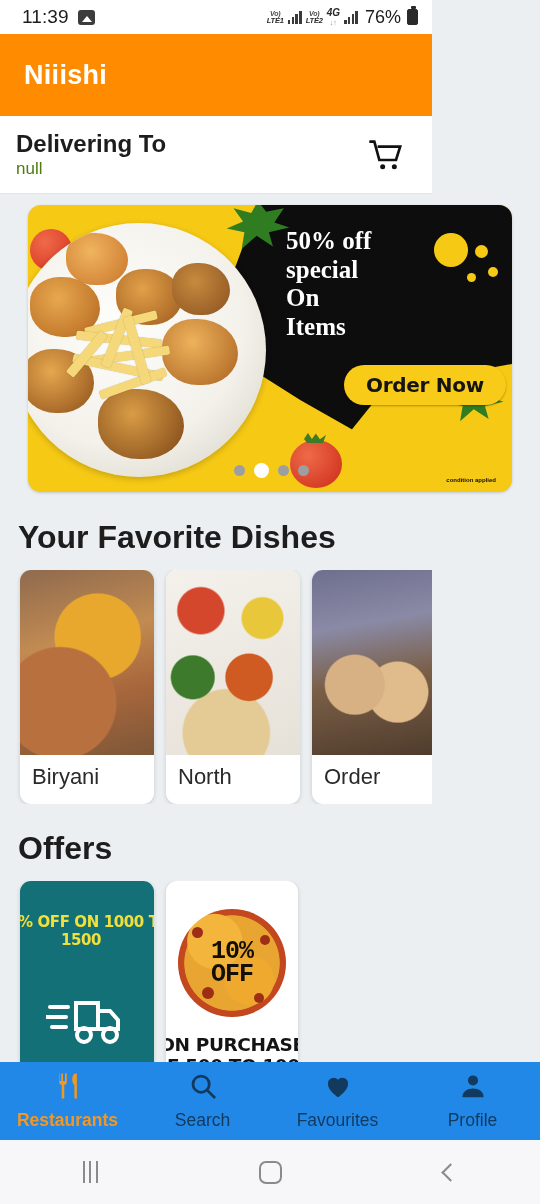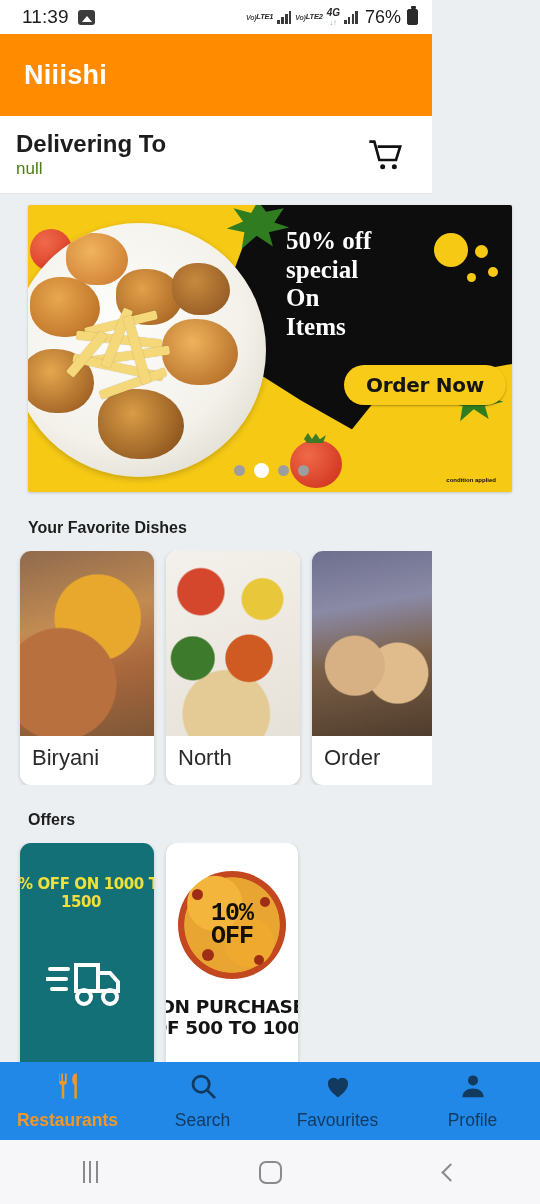--- a/index.html
+++ b/index.html
@@ -13,21 +13,21 @@
 
   
   .statusbar {
     height: 34px; background: #ffffff;
     display: flex; align-items: center; justify-content: space-between;
     padding: 0 14px 0 22px;
   }
   .sb-left { display: flex; align-items: center; gap: 9px; }
   .sb-time { font-size: 19px; color: #1c1c1c; letter-spacing: .1px; }
   .sb-right { display: flex; align-items: center; gap: 4px; }
-  .sim { display: flex; flex-direction: row; align-items: center; line-height: 1; }
+  .sim { display: flex; flex-direction: column; align-items: center; line-height: 1; }
   .sim .volte { font-size: 7px; font-weight: bold; color: #4a4a4a; letter-spacing: -.2px; }
   .sim .lte { font-size: 7.5px; font-weight: bold; color: #2a2a2a; letter-spacing: -.2px; }
   .bars { display: flex; align-items: flex-end; gap: 1.2px; height: 13px; }
   .bars i { width: 2.6px; background: #3a3a3a; display: block; }
   .bars i:nth-child(1) { height: 4px; }
   .bars i:nth-child(2) { height: 6.5px; }
   .bars i:nth-child(3) { height: 9.5px; }
   .bars i:nth-child(4) { height: 13px; }
   .fourg { display: flex; flex-direction: column; align-items: center; line-height: 1; }
   .fourg .g { font-size: 10px; font-weight: bold; color: #2a2a2a; }
@@ -57,21 +57,21 @@
     padding: 0 24px 0 16px;
     border-bottom: 1px solid #e4e4e4;
   }
   .deliver-txt .dl-title { font-size: 24px; color: #1d1d1d; font-weight: bold; line-height: 1.15; }
   .deliver-txt .dl-sub { font-size: 17px; color: #4d7c0f; margin-top: 1px; }
   .cart-ic { width: 44px; height: 40px; }
 
   
   .banner-wrap { padding: 11px 28px 0 28px; }
   .banner {
-    position: relative; width: 484px; height: 287px; border-radius: 2px; overflow: hidden;
+    position: relative; width: 484px; height: 287px; border-radius: 13px; overflow: hidden;
     background: #f6c915; box-shadow: 0 1px 3px rgba(0,0,0,.18);
   }
   .bn-black {
     position: absolute; right: 0; top: 0; width: 302px; height: 100%;
     background: #0d0d0d;
     border-radius: 0 0 0 0;
     clip-path: polygon(16% 0%, 100% 0%, 100% 70%, 88% 72%, 70% 82%, 50% 80%, 30% 68%, 12% 56%, 4% 34%);
   }
   .bn-yellowblob {
     position: absolute; right: 0; bottom: 0; width: 180px; height: 128px; background: #f6c915;
@@ -113,21 +113,21 @@
     font-size: 20px; padding: 8px 22px; border-radius: 20px;
     font-family: "DejaVu Sans", sans-serif; letter-spacing: -.3px;
     box-shadow: 0 1px 2px rgba(0,0,0,.3);
   }
   .bn-cond { position: absolute; right: 16px; bottom: 9px; font-size: 6px; color: #111; font-weight: bold; }
   .bn-dots { position: absolute; left: 206px; bottom: 14px; display: flex; align-items: center; gap: 9px; }
   .bn-dots span { width: 11px; height: 11px; border-radius: 50%; background: #9e9e9e; display: block; }
   .bn-dots span.on { width: 15px; height: 15px; background: #ffffff; }
 
   
-  .sec-title { font-size: 16px; color: #1d1d1d; font-weight: bold; padding: 27px 0 14px 28px; }
+  .sec-title { font-size: 32px; color: #1d1d1d; font-weight: bold; padding: 27px 0 14px 18px; }
   #offers-title { padding-top: 26px; }
 
   .hscroll { display: flex; gap: 12px; padding-left: 20px; overflow: hidden; }
 
   .dish-card {
     width: 134px; flex: 0 0 134px; background: #ffffff; border-radius: 11px;
     box-shadow: 0 1px 4px rgba(0,0,0,.16); overflow: hidden;
   }
   .dish-img { height: 185px; width: 100%; }
   .dish-label { font-size: 22px; color: #2a2a2a; padding: 9px 0 14px 12px; white-space: nowrap; }

